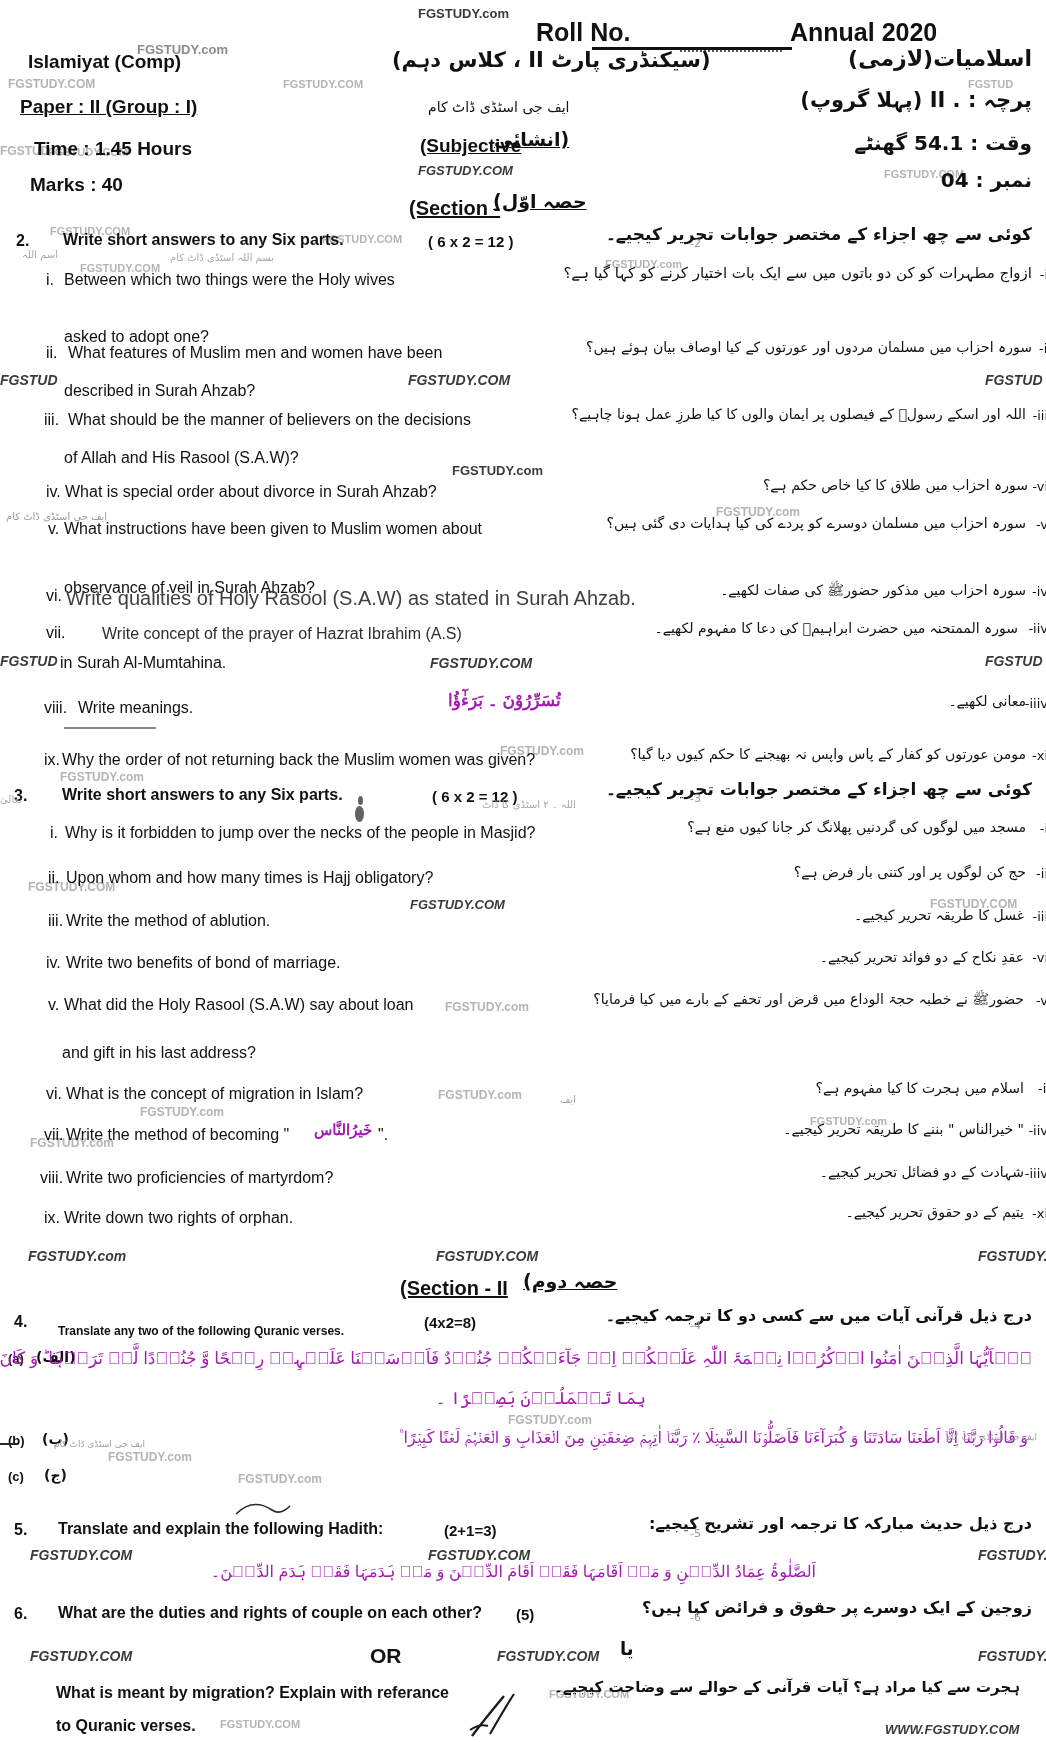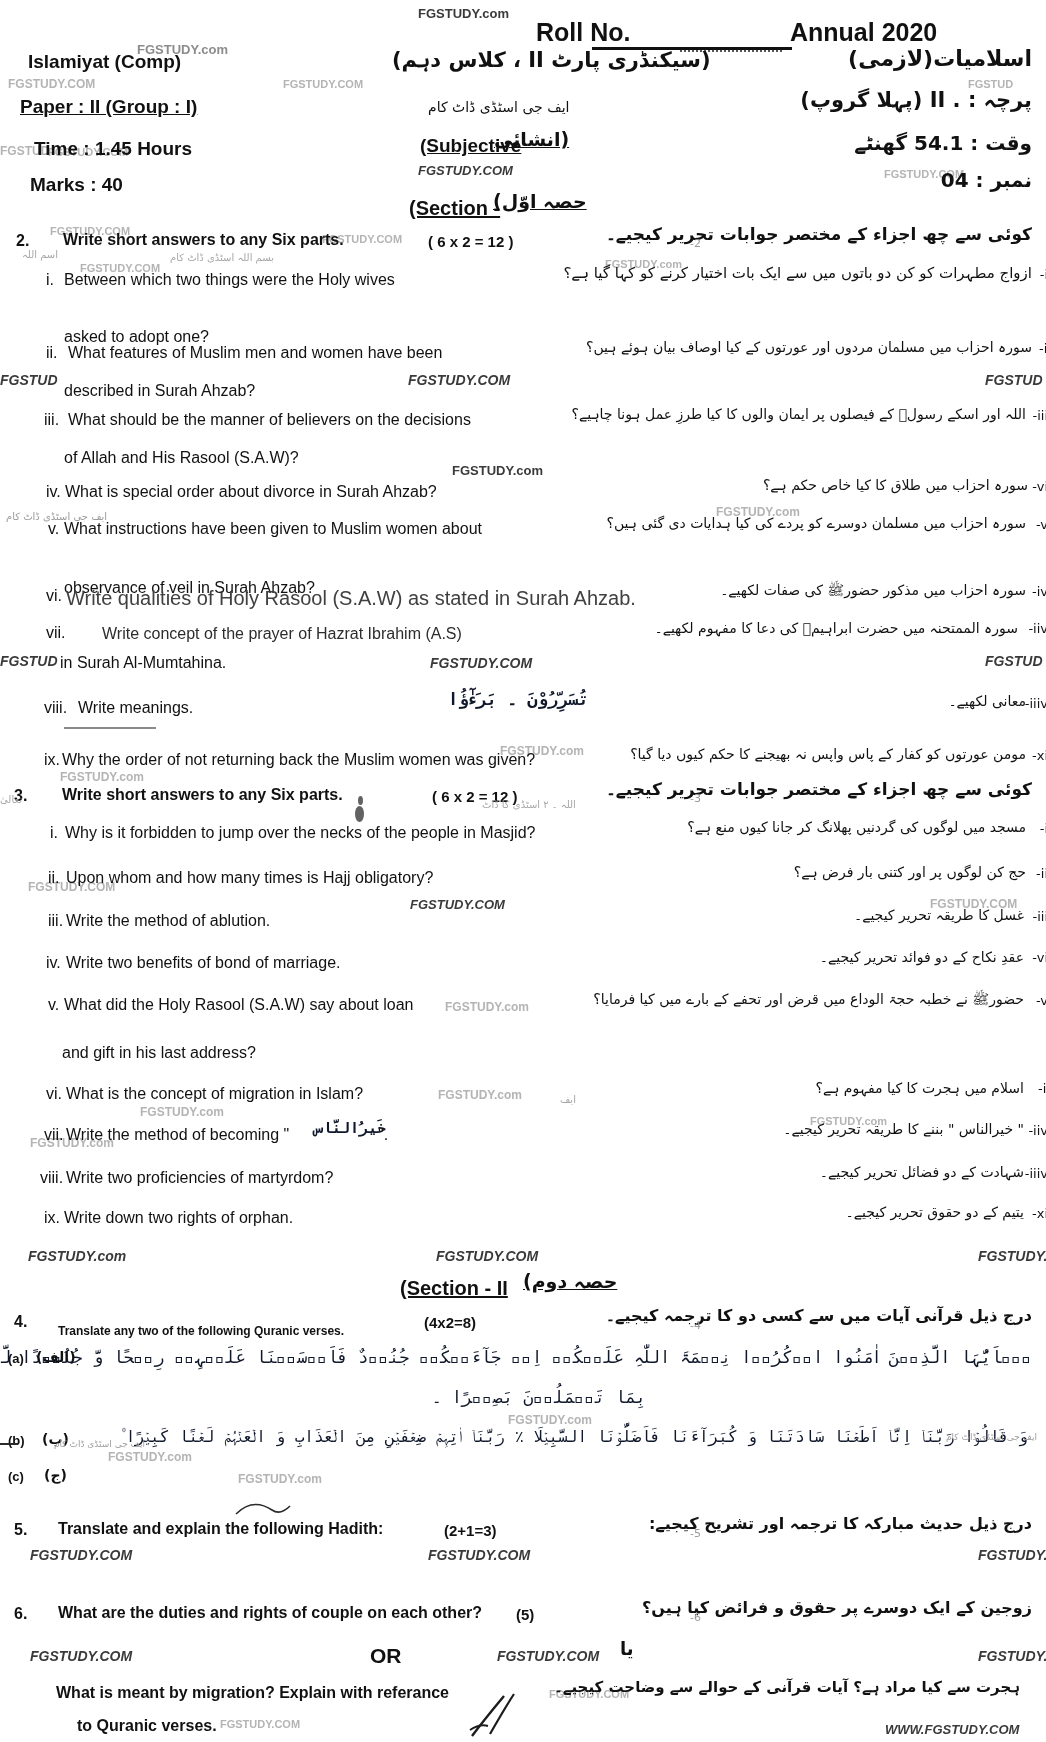--- a/index.html
+++ b/index.html
@@ -12,21 +12,21 @@
     position:relative;
     overflow:hidden;
     -webkit-font-smoothing:none;
   }
   .page { position:relative; width:1046px; height:1742px; }
 
   
   .abs { position:absolute; white-space:nowrap; line-height:1; }
   .en  { font-family:"Liberation Sans", sans-serif; color:#111; }
   .ur  { font-family:"DejaVu Sans", sans-serif; color:#111; direction:rtl; unicode-bidi:bidi-override; }
-  .ar  { font-family:Liberation Mono, monospace; color:#0f172a; direction:rtl; }
+  .ar  { font-family:Liberation Sans, sans-serif; color:#a21caf; direction:rtl; }
   .b   { font-weight:bold; }
   .u   { text-decoration:underline; }
 
   
   .wm {
     position:absolute;
     font-family:"Liberation Sans", sans-serif;
     font-weight:bold; font-style:italic;
     color:#3a3a3a;
     white-space:nowrap;
@@ -259,32 +259,33 @@
   <div class="abs ar" style="right:18px; top:1430px; font-size:16px;">وَ قَالُوۡا رَبَّنَاۤ اِنَّاۤ اَطَعۡنَا سَادَتَنَا وَ کُبَرَآءَنَا فَاَضَلُّوۡنَا السَّبِیۡلَا ٪ رَبَّنَاۤ اٰتِہِمۡ ضِعۡفَیۡنِ مِنَ الۡعَذَابِ وَ الۡعَنۡہُمۡ لَعۡنًا کَبِیۡرًا ۠</div>
 
   <div class="abs en b" style="left:8px; top:1470px; font-size:13px;">(c)</div>
   <div class="abs ur b" style="left:44px; top:1468px; font-size:14px;">(ج)</div>
 
   <div class="abs en b" style="left:14px; top:1522px; font-size:16px;">5.</div>
   <div class="abs en b" style="left:58px; top:1521px; font-size:16px;">Translate and explain  the following Hadith:</div>
   <div class="abs en b" style="left:444px; top:1523px; font-size:15px;">(2+1=3)</div>
   <div class="abs ur b" style="right:14px; top:1516px; font-size:16px;">درج ذیل حدیث مبارکہ کا ترجمہ اور تشریح کیجیے:</div>
   <div class="abs ur vfaint" style="left:690px; top:1528px; font-size:11px; color:#9a9a9a;">5-</div>
+  <div class="abs ar" style="right:230px; top:1564px; font-size:16px;">اَلصَّلٰوۃُ عِمَادُ الدِّیۡنِ وَ مَنۡ اَقَامَہَا فَقَدۡ اَقَامَ الدِّیۡنَ وَ مَنۡ ہَدَمَہَا فَقَدۡ ہَدَمَ الدِّیۡنَ۔</div>
 
   <div class="abs en b" style="left:14px; top:1606px; font-size:16px;">6.</div>
   <div class="abs en b" style="left:58px; top:1605px; font-size:16px;">What are the duties and rights of couple on each other?</div>
   <div class="abs en b" style="left:516px; top:1607px; font-size:15px;">(5)</div>
   <div class="abs ur b" style="right:14px; top:1600px; font-size:16px;">زوجین کے ایک دوسرے پر حقوق و فرائض کیا ہیں؟</div>
   <div class="abs ur vfaint" style="left:690px; top:1612px; font-size:11px; color:#9a9a9a;">6-</div>
 
   <div class="abs en b" style="left:370px; top:1645px; font-size:21px;">OR</div>
   <div class="abs ur b" style="left:620px; top:1640px; font-size:18px;">یا</div>
 
   <div class="abs en b" style="left:56px; top:1685px; font-size:16px;">What is meant by migration? Explain with referance</div>
-  <div class="abs en b" style="left:56px; top:1718px; font-size:16px;margin-left:21px;">to Quranic verses.</div>
+  <div class="abs en b" style="left:56px; top:1718px; font-size:16px;">to Quranic verses.</div>
   <div class="abs ur b" style="right:26px; top:1680px; font-size:15px;">ہجرت سے کیا مراد ہے؟ آیات قرآنی کے حوالے سے وضاحت کیجیے۔</div>
 
   <div class="scribble" style="left:0px; top:1443px; width:18px; height:2px;"></div>
   <div class="scribble" style="left:64px; top:727px; width:92px; height:2px; opacity:.55;"></div>
   <div class="smudge" style="left:355px; top:806px; width:9px; height:16px;"></div>
   <div class="smudge" style="left:358px; top:796px; width:5px; height:9px;"></div>
   <svg style="position:absolute; left:468px; top:1690px; width:70px; height:50px;" viewBox="0 0 70 50">
     <path d="M4 46 C16 30, 26 18, 36 6" stroke="#1c1c1c" stroke-width="2.4" fill="none"></path>
     <path d="M22 44 C30 30, 38 16, 46 4" stroke="#1c1c1c" stroke-width="2.2" fill="none"></path>
     <path d="M2 40 C8 36, 14 34, 20 36" stroke="#1c1c1c" stroke-width="2" fill="none"></path>

